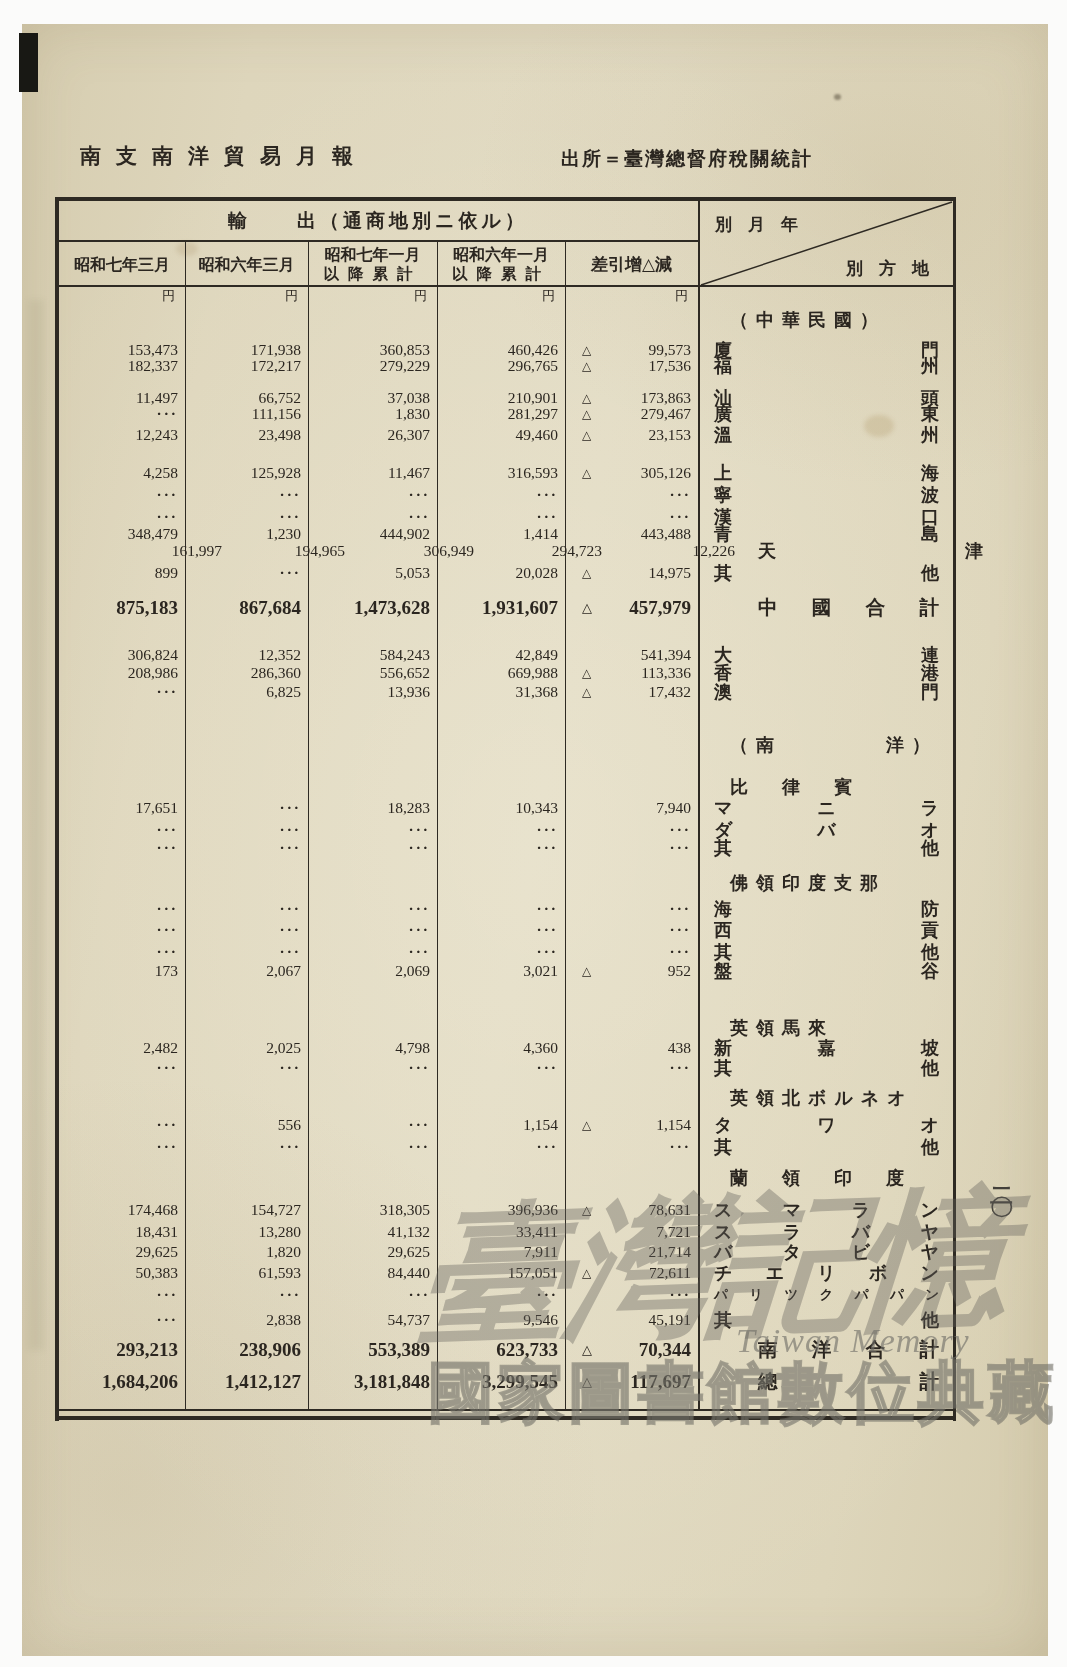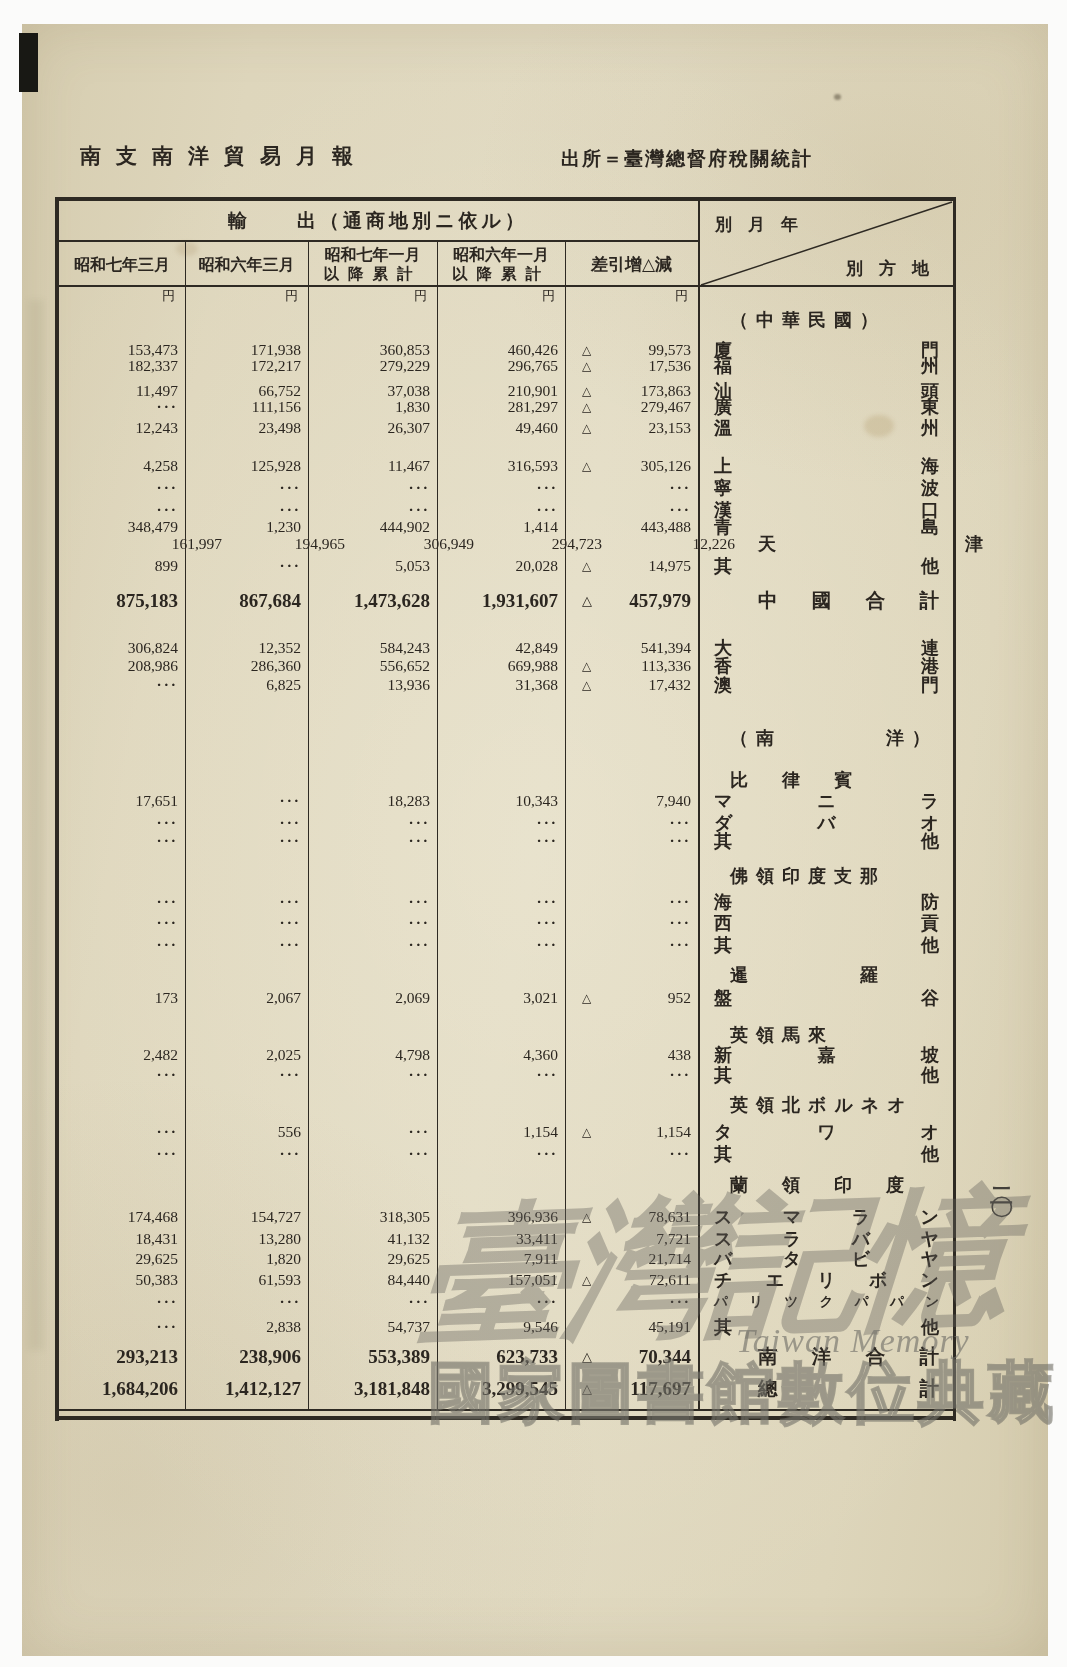--- a/index.html
+++ b/index.html
@@ -157,21 +157,21 @@
           <div class="num c3">296,765</div>
           <div class="diff">
             <span class="tri">△</span>
             <div class="dval">17,536</div>
           </div>
           <div class="namecell spreadname">
             <span>福</span>
             <span>州</span>
           </div>
         </div>
-        <div class="row data" style="margin-top: 9px; justify-content: center;">
+        <div class="row data" style="margin-top: 16px; justify-content: center;">
           <div class="num c0">11,497</div>
           <div class="num c1">66,752</div>
           <div class="num c2">37,038</div>
           <div class="num c3">210,901</div>
           <div class="diff">
             <span class="tri">△</span>
             <div class="dval">173,863</div>
           </div>
           <div class="namecell spreadname">
             <span>汕</span>
@@ -439,39 +439,35 @@
           <div class="num c3 nil">···</div>
           <div class="diff">
             <span class="tri"></span>
             <div class="dval nil">···</div>
           </div>
           <div class="namecell spreadname">
             <span>其</span>
             <span>他</span>
           </div>
         </div>
-        <div class="row section" style="margin-top: 10px;">
-          <div class="secspacer"></div>
-          <div class="namecell"><span class="seclabel">暹　　　　羅</span></div>
-        </div>
         <div class="row data" style="margin-top: 3px;">
           <div class="num c0">173</div>
           <div class="num c1">2,067</div>
           <div class="num c2">2,069</div>
           <div class="num c3">3,021</div>
           <div class="diff">
             <span class="tri">△</span>
             <div class="dval">952</div>
           </div>
           <div class="namecell spreadname">
             <span>盤</span>
             <span>谷</span>
           </div>
         </div>
-        <div class="row section" style="margin-top: 17px;">
+        <div class="row section" style="margin-top: 37px;">
           <div class="secspacer"></div>
           <div class="namecell"><span class="seclabel">英領馬來</span></div>
         </div>
         <div class="row data" style="margin-top: 0px;">
           <div class="num c0">2,482</div>
           <div class="num c1">2,025</div>
           <div class="num c2">4,798</div>
           <div class="num c3">4,360</div>
           <div class="diff">
             <span class="tri"></span>

